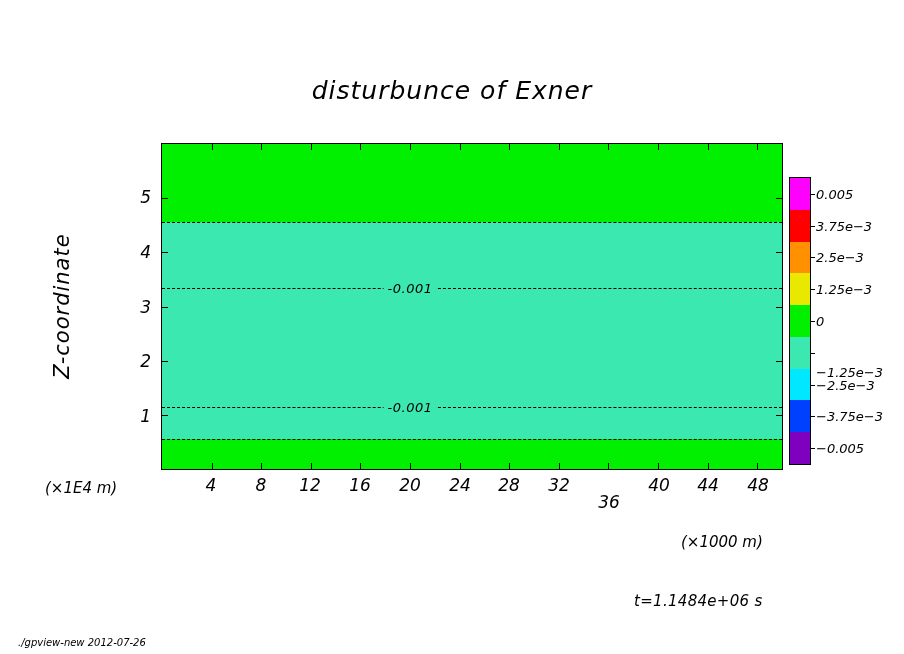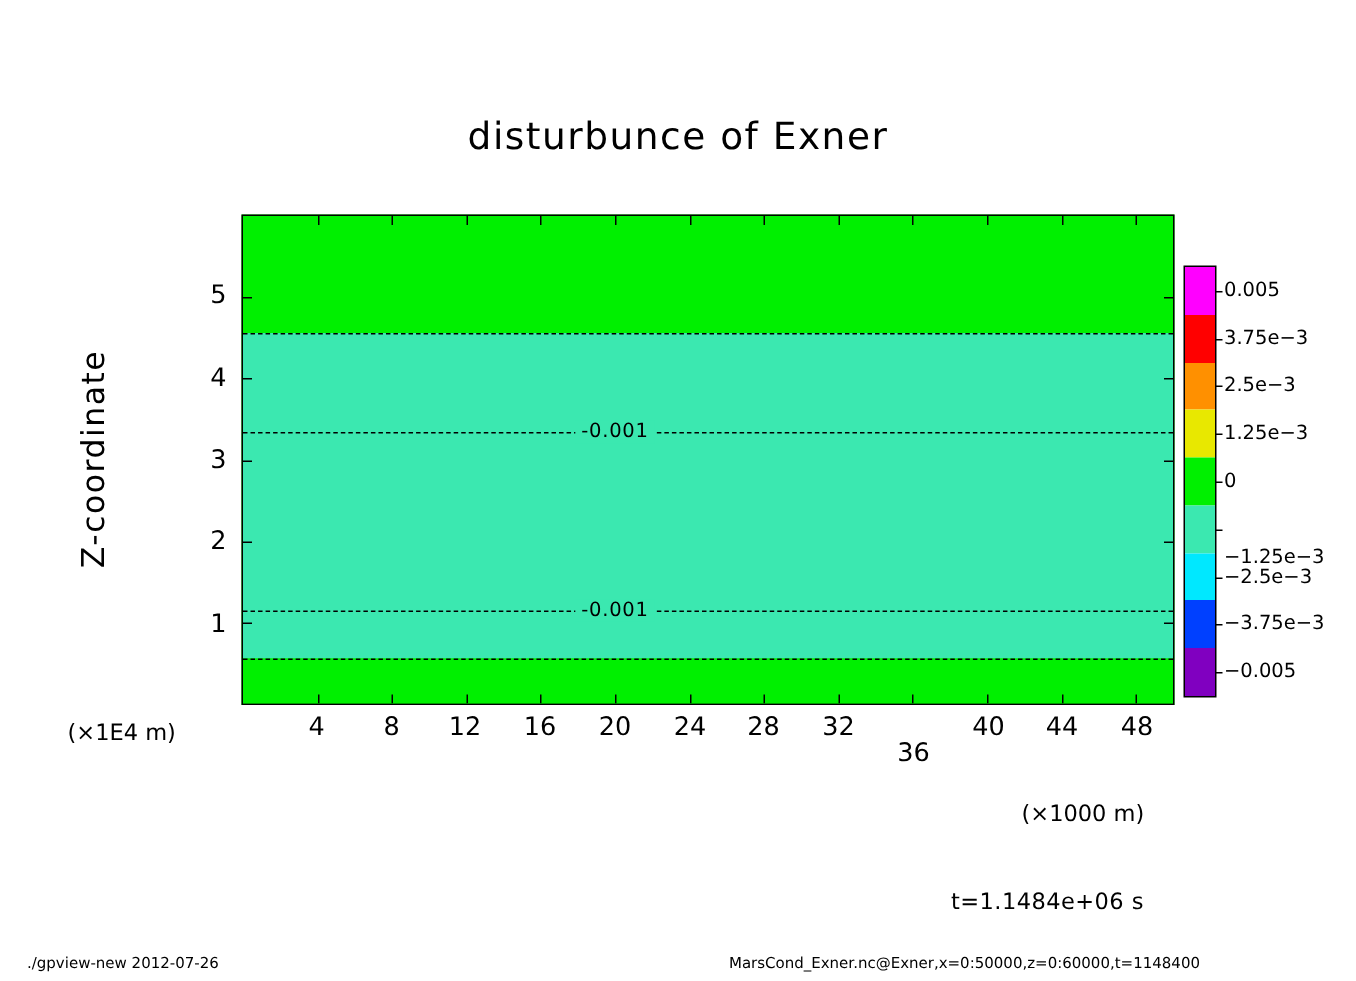--- a/index.html
+++ b/index.html
@@ -11,21 +11,21 @@
     width: 904px;
     height: 654px;
     position: relative;
     font-family: "DejaVu Sans", sans-serif;
     color: #000000;
     overflow: hidden;
   }
   .root {
     position: absolute;
     left: 0; top: 0;
-    width: 818px; height: 654px;
+    width: 818px; height: 654px; font-style: italic;
   }
   
   #chart-title {
     position: absolute;
     left: 0; top: 76px;
     width: 904px;
     text-align: center;
     font-size: 25px;
     letter-spacing: 1px;
     white-space: nowrap;
@@ -284,15 +284,14 @@
     <div class="cb-label" style="top:38.89%;">1.25e−3</div>
     <div class="cb-label" style="top:50%;">0</div>
     <div class="cb-label" style="top:61.11%;margin-top:19px;">−1.25e−3</div>
     <div class="cb-label" style="top:72.22%;">−2.5e−3</div>
     <div class="cb-label" style="top:83.33%;">−3.75e−3</div>
     <div class="cb-label" style="top:94.44%;">−0.005</div>
   </div>
 
   <div id="time-stamp">t=1.1484e+06 s</div>
   <div id="footer-left">./gpview-new  2012-07-26</div>
-  <div id="footer-right">MarsCond_Exner.nc@Exner,x=0:50000,z=0:60000,t=1148400</div>
 
 </div>
 
 </body></html>

